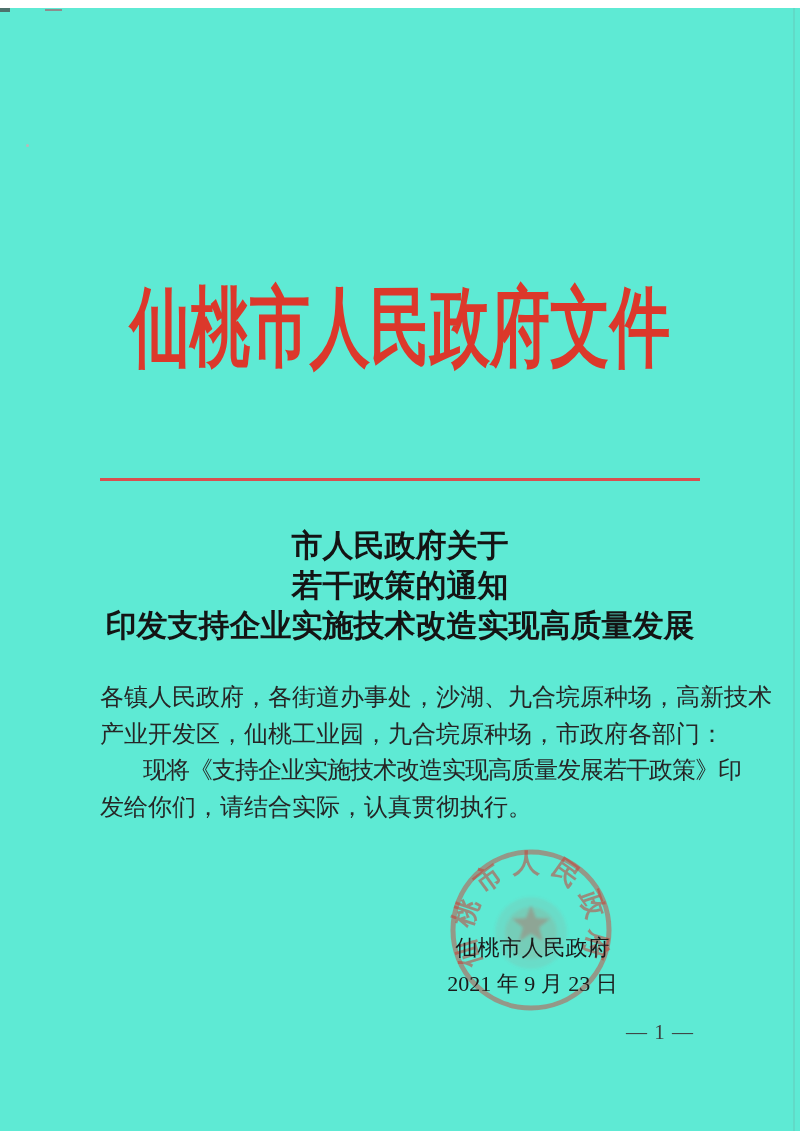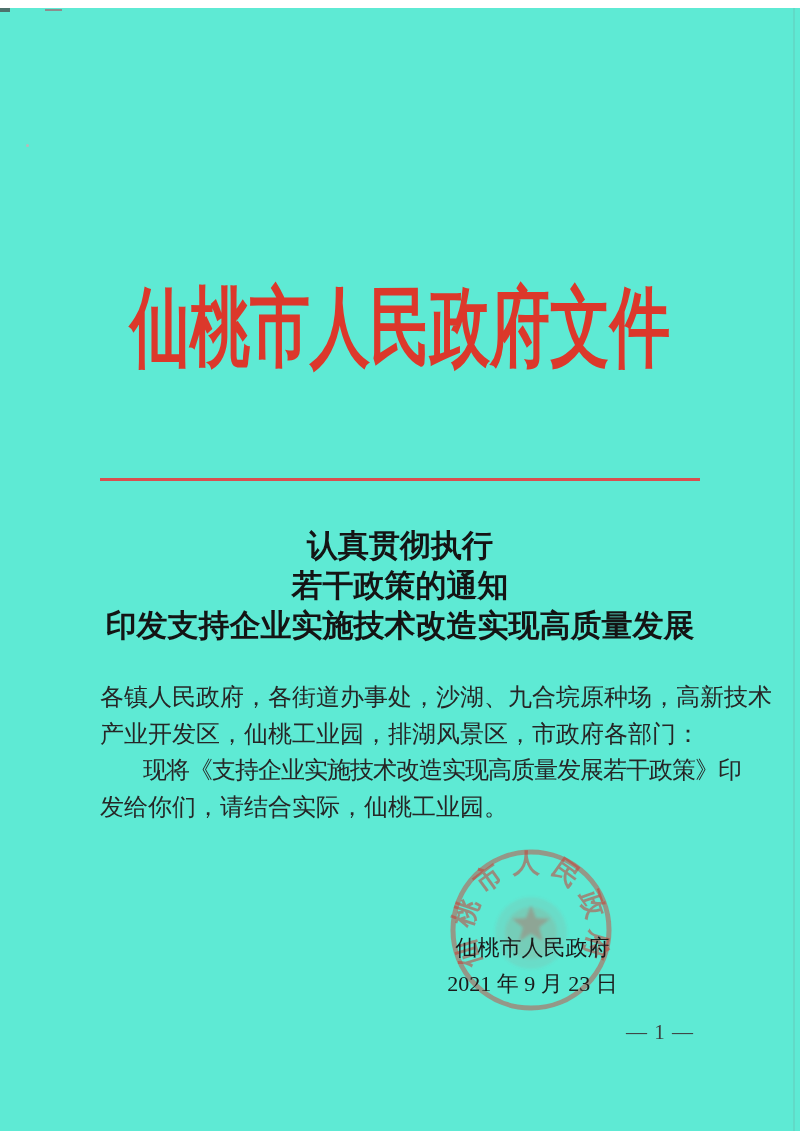--- a/index.html
+++ b/index.html
@@ -103,30 +103,30 @@
   <div class="artifact a2"></div>
   <div class="artifact a3"></div>
   <div class="artifact a4"></div>
 
   <div class="letterhead">仙桃市人民政府文件</div>
 
 
   <div class="red-rule"></div>
 
   <div class="doc-title">
-    <div class="line">认真贯彻执行</div>
+    <div class="line">市人民政府关于</div>
     <div class="line">若干政策的通知</div>
     <div class="line">印发支持企业实施技术改造实现高质量发展</div>
   </div>
 
   <div class="body-text">
     <div class="line">各镇人民政府，各街道办事处，沙湖、九合垸原种场，高新技术</div>
-    <div class="line">产业开发区，仙桃工业园，排湖风景区，市政府各部门：</div>
+    <div class="line">产业开发区，仙桃工业园，九合垸原种场，市政府各部门：</div>
     <div class="line indent tight">现将《支持企业实施技术改造实现高质量发展若干政策》印</div>
-    <div class="line">发给你们，请结合实际，仙桃工业园。</div>
+    <div class="line">发给你们，请结合实际，认真贯彻执行。</div>
   </div>
 
   <svg class="seal" viewBox="0 0 170 170" xmlns="http://www.w3.org/2000/svg" aria-hidden="true">
     <defs>
       <filter id="sealBlurSoft" x="-20%" y="-20%" width="140%" height="140%">
         <feGaussianBlur stdDeviation="0.7"></feGaussianBlur>
       </filter>
       <filter id="sealBlurHeavy" x="-30%" y="-30%" width="160%" height="160%">
         <feGaussianBlur stdDeviation="1.8"></feGaussianBlur>
       </filter>

